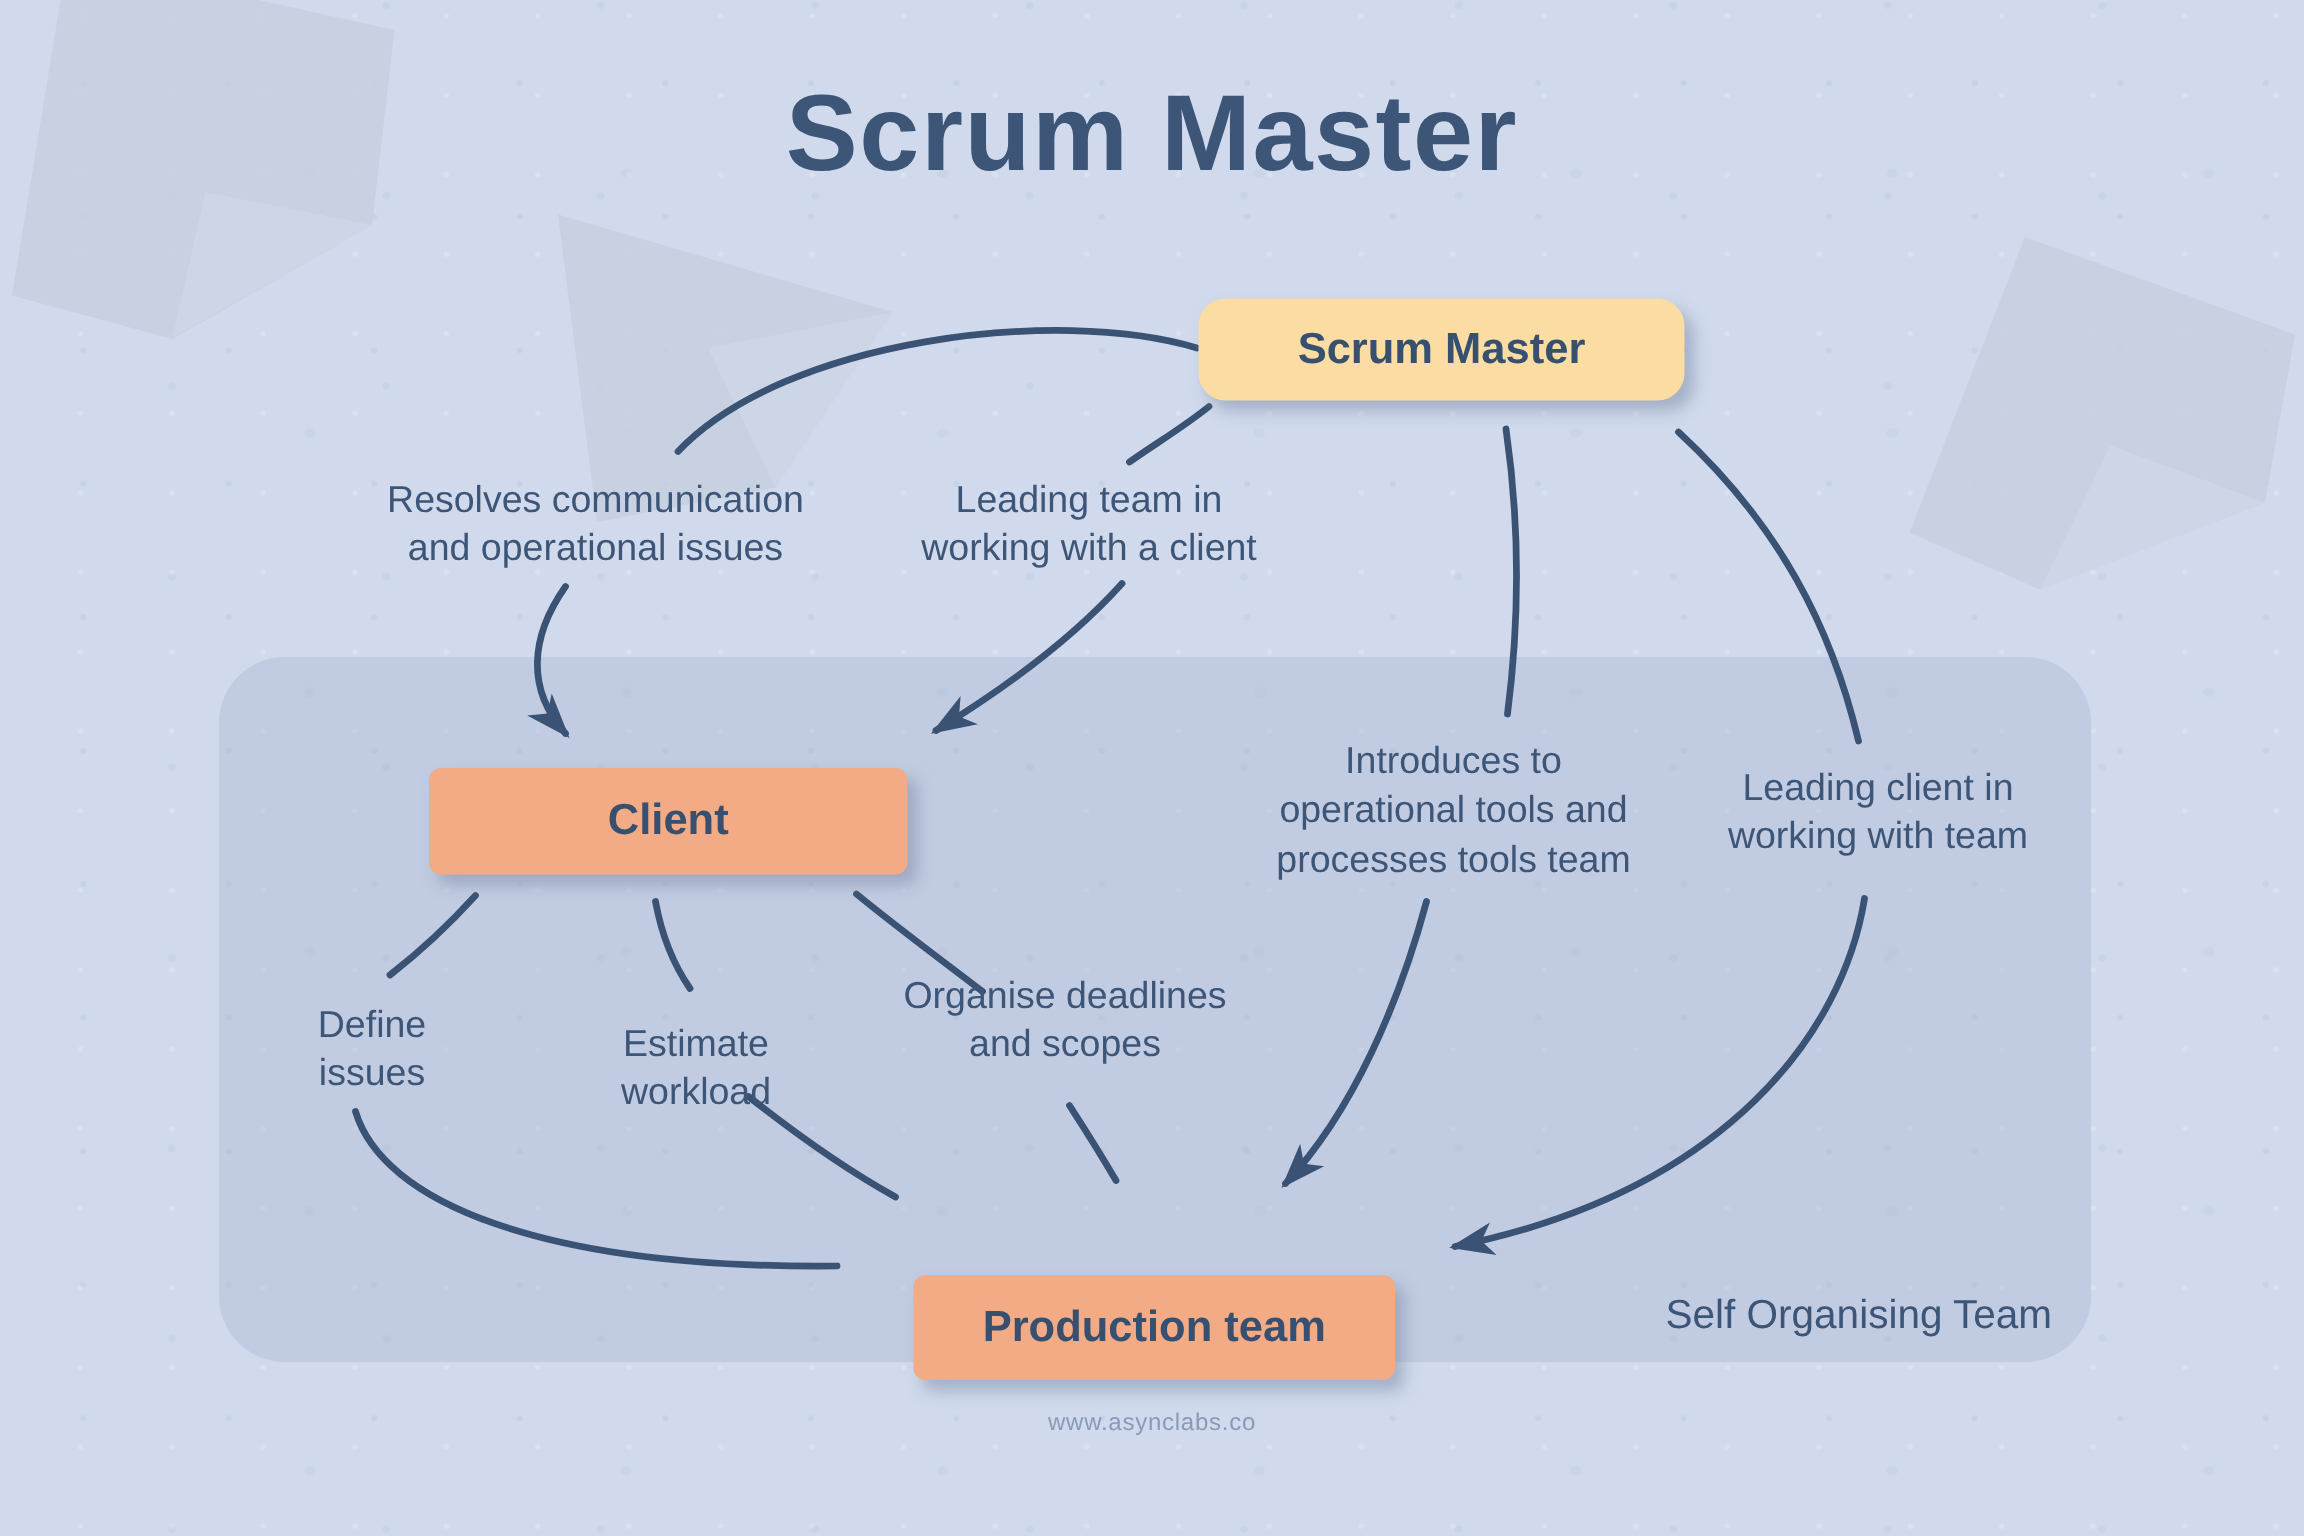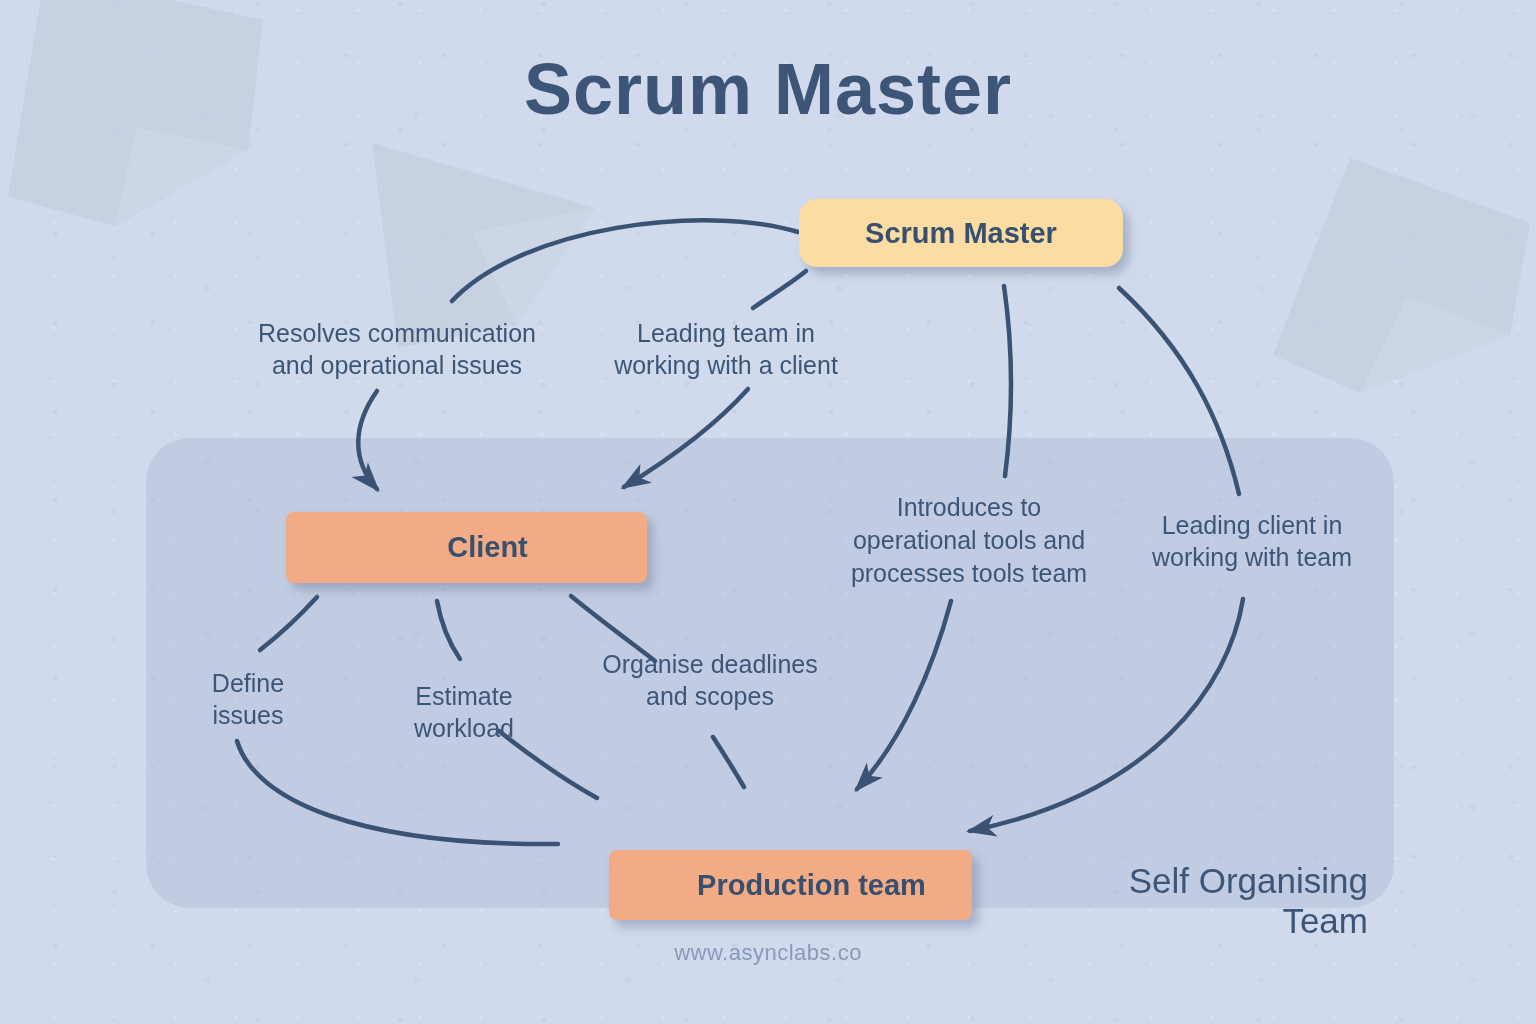--- a/index.html
+++ b/index.html
@@ -33,43 +33,43 @@
     border-radius:44px;
   }
   .arrows{position:absolute;left:0;top:0;width:1536px;height:1024px;}
   .node{
     position:absolute;
     display:flex;align-items:center;justify-content:center;
     font-weight:bold;font-size:29px;color:#37506f;
     box-shadow:6px 7px 10px rgba(128,142,170,0.55);
   }
   .node-primary{background:#fbdca2;border-radius:18px;}
-  .node-secondary{background:#f2ab85;border-radius:8px;padding-left:42px;}
+  .node-secondary{background:#f2ab85;border-radius:8px;}
   .node-scrum{left:799px;top:199px;width:324px;height:68px;}
   .node-client{left:286px;top:512px;width:319px;height:71px;}
   .node-production{left:609px;top:802px;width:321px;height:70px;margin-top:48px;}
   .lbl{
     position:absolute;
     color:#3d5678;font-size:25px;line-height:32px;
     text-align:center;white-space:pre-line;
   }
   .lbl-resolves{left:217px;top:317px;width:360px;}
   .lbl-leading-team{left:576px;top:317px;width:300px;}
   .lbl-introduces{left:819px;top:491px;width:300px;line-height:33px;}
   .lbl-leading-client{left:1102px;top:509px;width:300px;}
   .lbl-define{left:158px;top:667px;width:180px;}
   .lbl-estimate{left:364px;top:668px;width:200px;margin-top:12px;}
   .lbl-organise{left:560px;top:648px;width:300px;}
   .panel-label{
     position:absolute;left:1068px;top:861px;width:300px;
-    text-align:right;font-size:35px;color:#3d5678;
+    text-align:right;font-size:27px;color:#3d5678;
   }
   .footer{
     position:absolute;left:0;top:940px;width:1536px;
-    text-align:center;font-size:22px;color:#8a99b8;letter-spacing:0.5px;
+    text-align:center;font-size:16px;color:#8a99b8;letter-spacing:0.5px;
   }
 </style>
 </head>
 <body>
 
 <div class="canvas">
 
   <svg class="bg-decor" viewBox="0 0 1536 1024" aria-hidden="true">
     <g>
       <polygon points="45,-28 263,20 248,150 115,226 8,197" fill="#c5cfe1" opacity="0.85"></polygon>

